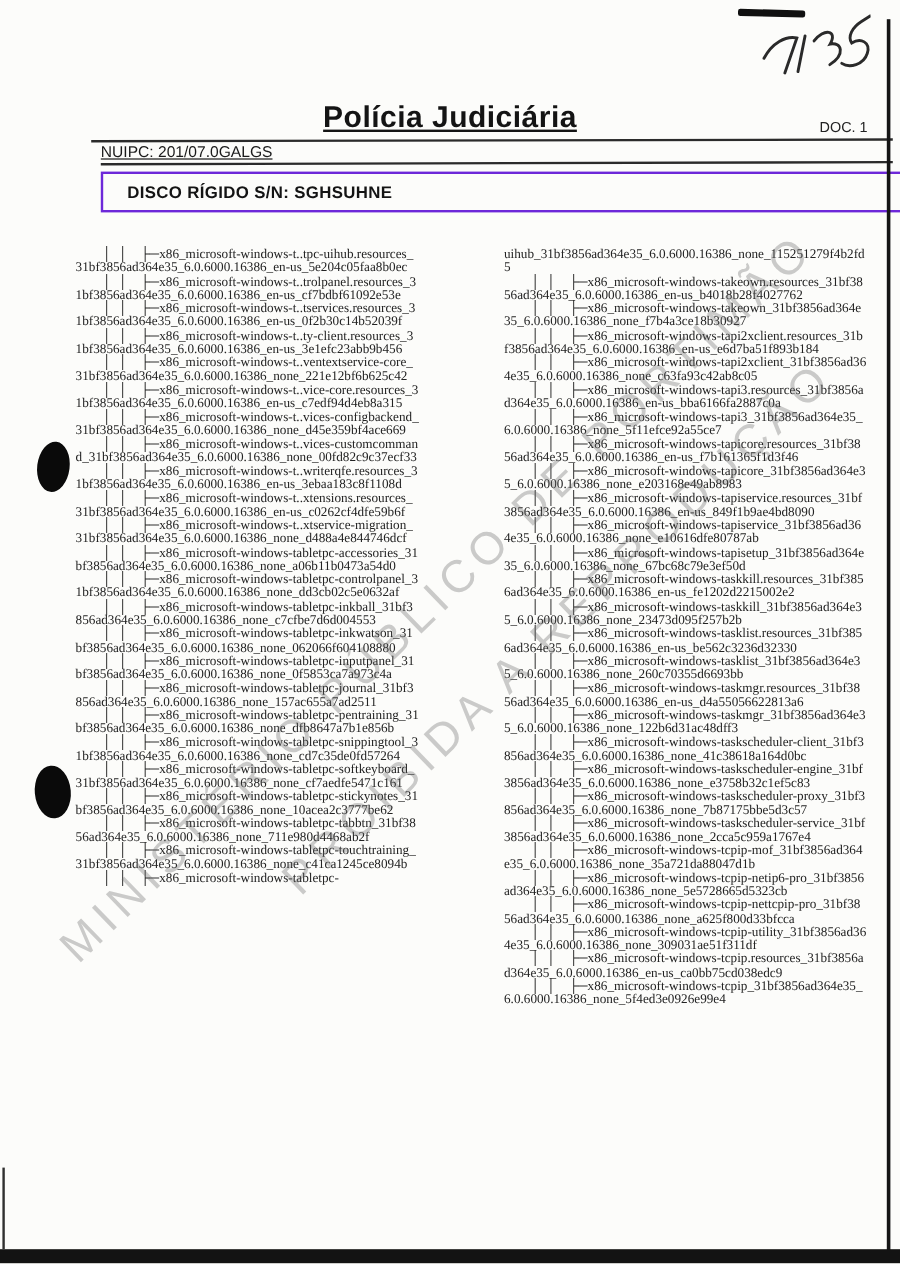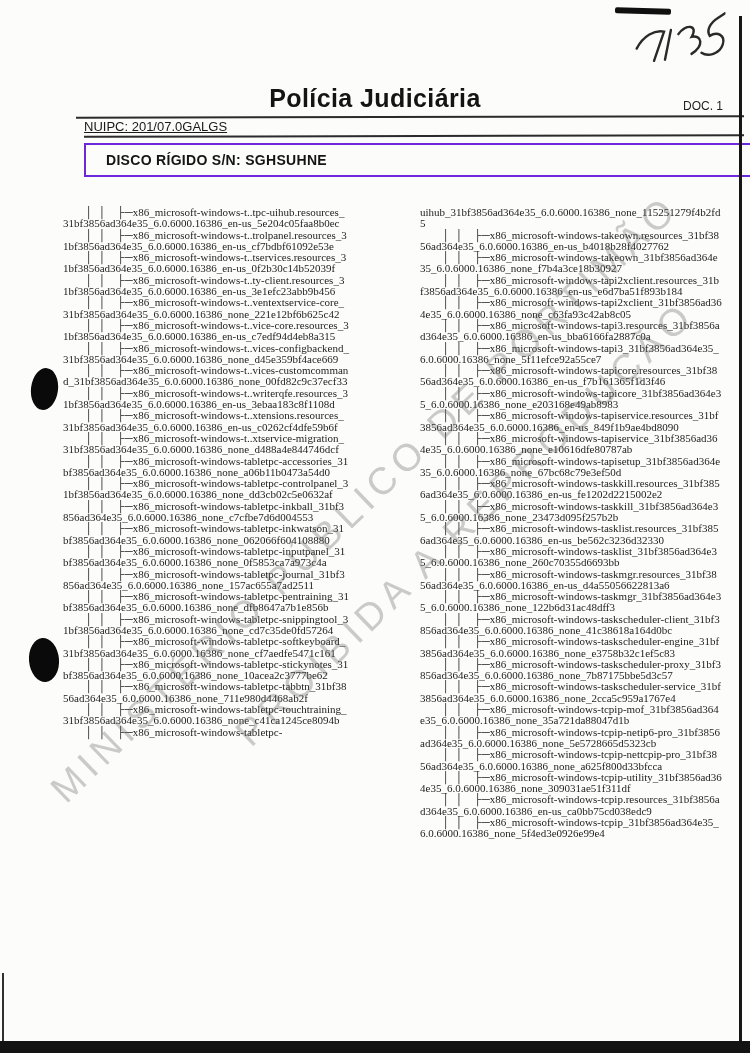--- a/index.html
+++ b/index.html
@@ -12,21 +12,21 @@
   
   .handwritten { position:absolute; left:632px; top:14px; transform:rotate(-6deg); }
   .handwritten svg { display:block; }
   .doc-label {
     position:absolute; left:683px; top:83px;
     font:12px "Liberation Sans", sans-serif; color:#222;margin-top:16px;
   }
   .title {
     position:absolute; left:0; top:84px; width:750px; margin:0;
     text-align:center; font-family:"Liberation Sans", sans-serif;
-    font-weight:bold; font-size:25px; letter-spacing:.4px; color:#141414;
+    font-weight:bold; font-size:25px; letter-spacing:.4px; color:#141414;text-decoration:underline;
   }
   .rule { position:absolute; background:#2b2b2b; }
   .rule-title { left:76px; width:668px; top:116px; height:2px; transform:rotate(-.12deg); }
   .nuipc {
     position:absolute; left:84px; top:119px;
     font:13px "Liberation Sans", sans-serif; color:#1a1a1a;text-decoration:underline;
   }
   .rule-nuipc { left:84px; width:660px; top:135px; height:2px; transform:rotate(-.15deg); }
   .subject-box {
     position:absolute; left:84px; top:143px; width:650px; height:30px;

